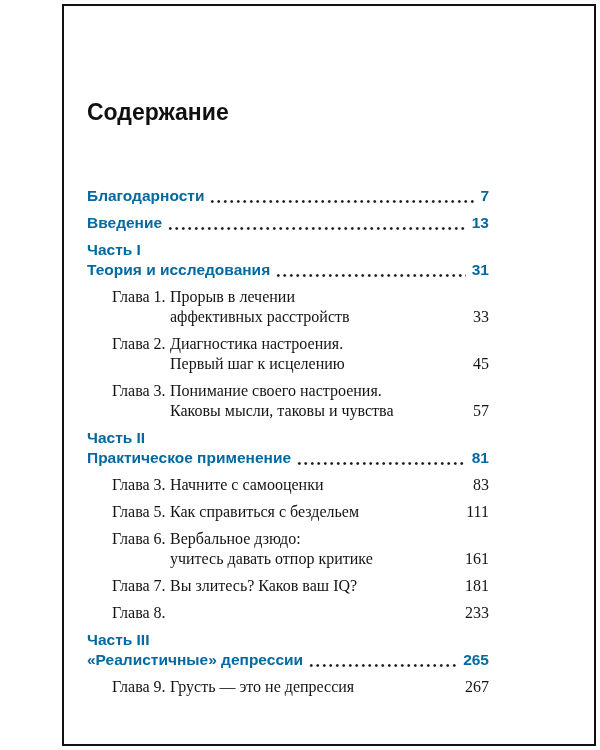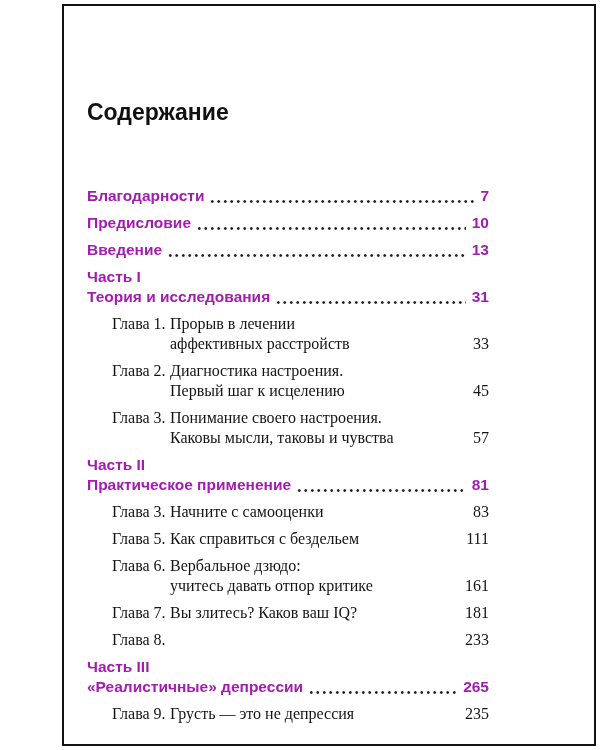--- a/index.html
+++ b/index.html
@@ -41,21 +41,21 @@
     align-items: stretch;
     line-height: 20px;
     font-size: 16px;
     margin-bottom: 7px;
   }
   .row.nogap { margin-bottom: 0; }
   .bold .lbl, .bold .pg, .part-lbl {
     font-family: "Liberation Sans", sans-serif;
     font-weight: 700;
     font-size: 15.5px;
-    color: #a21caf;
+    color: #0369a1;
   }
   .lbl { white-space: nowrap; }
   .pg { white-space: nowrap; }
 
   .dots {
     flex: 1 1 auto;
     margin: 0 6px 0 5px;
     background-image: radial-gradient(circle, #1a1a1a 1.15px, rgba(0,0,0,0) 1.5px);
     background-size: 6.5px 5px;
     background-repeat: repeat-x;
@@ -91,25 +91,20 @@
       <h1 class="title">Содержание</h1>
 
       <div class="toc">
 
         <div class="row bold">
           <span class="lbl">Благодарности</span>
           <span class="dots"></span>
           <span class="pg">7</span>
         </div>
         <div class="row bold">
-          <span class="lbl">Предисловие</span>
-          <span class="dots"></span>
-          <span class="pg">10</span>
-        </div>
-        <div class="row bold">
           <span class="lbl">Введение</span>
           <span class="dots"></span>
           <span class="pg">13</span>
         </div>
 
         <div class="part">
           <div class="row nogap">
             <span class="part-lbl">Часть I</span>
           </div>
           <div class="row bold">
@@ -230,21 +225,21 @@
             <span class="dots"></span>
             <span class="pg">265</span>
           </div>
 
           <div class="chapter">
             <span class="ch-num">Глава 9.</span>
             <div class="ch-body">
               <div class="ch-line fl">
                 <span class="txt">Грусть — это не депрессия</span>
                 <span class="dots"></span>
-                <span class="pg">235</span>
+                <span class="pg">267</span>
               </div>
             </div>
           </div>
         </div>
 
       </div>
     </div>
   </div>
 </div>
 

